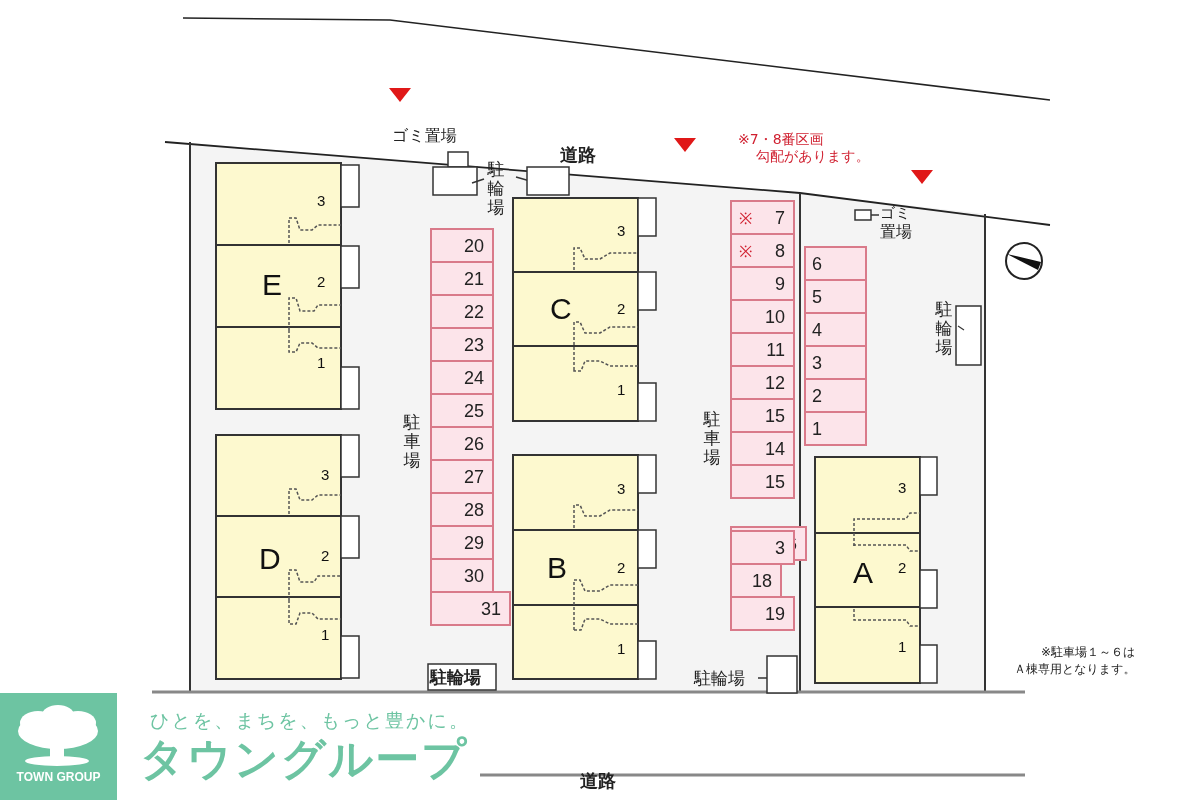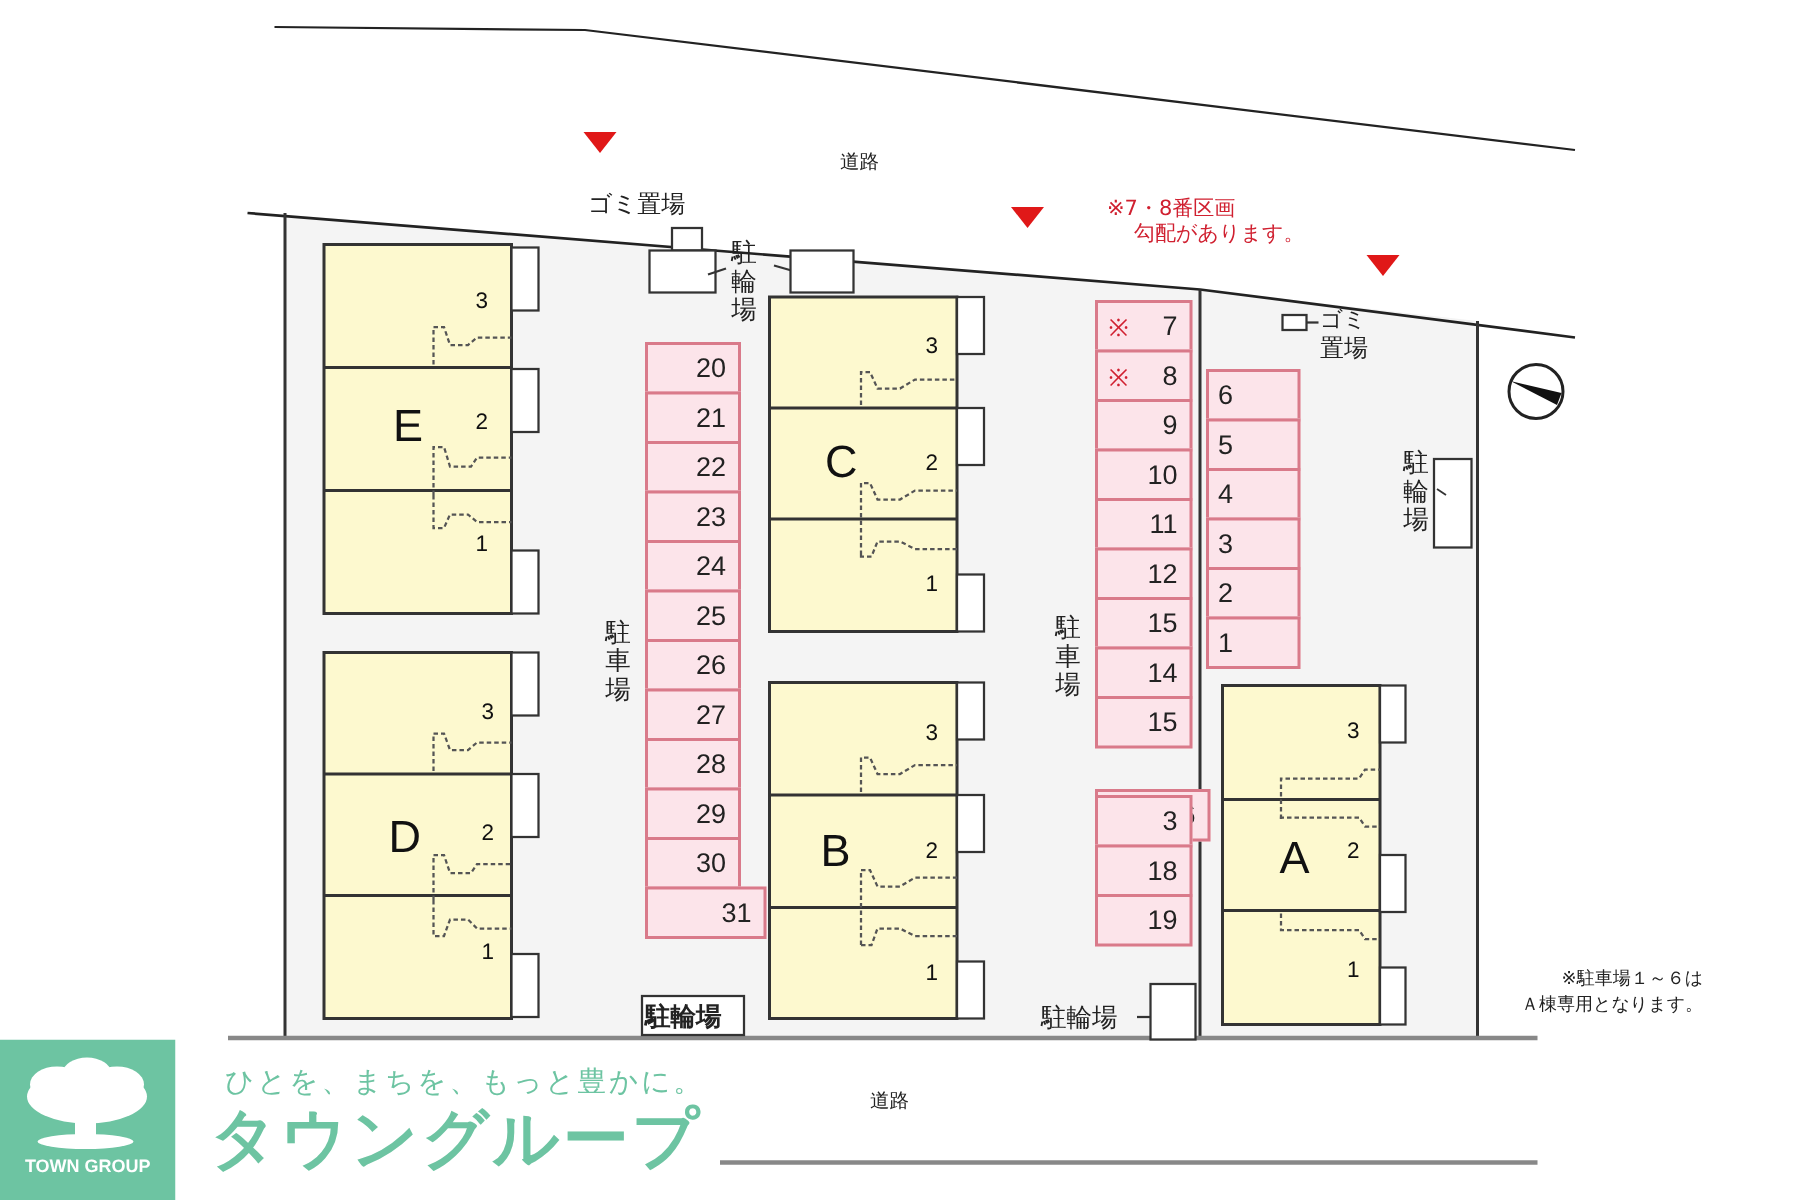--- a/index.html
+++ b/index.html
@@ -1,21 +1,21 @@
 <!DOCTYPE html>
 <html><head>
 <meta charset="utf-8">
 <style>
   html, body { margin:0; padding:0; background:#ffffff; }
   body { width:1200px; height:800px; position:relative; overflow:hidden;
          font-family:"DejaVu Sans", sans-serif; }
   #plan { position:absolute; left:0; top:0; }
   .lbl { position:absolute; color:#222; font-family:"DejaVu Sans", sans-serif; white-space:nowrap; }
   .vlbl { position:absolute; color:#222; font-size:17px; line-height:19px; width:18px; text-align:center; font-family:"DejaVu Sans", sans-serif; }
-  .road { font-size:13px; font-weight:normal; }
+  .road { font-size:18px; font-weight:bold;margin-top:44px; }
   .note-red { color:#d02030; font-size:14px; line-height:17px; }
   .bldg-letter { position:absolute; font-size:30px; color:#111; font-family:"Liberation Sans", sans-serif; }
   .unit-num { position:absolute; font-size:15px; color:#111; font-family:"Liberation Sans", sans-serif; }
   .pk { position:absolute; background:#fce4ea; border:2px solid #d97a8a; box-sizing:border-box;
         font-family:"Liberation Sans", sans-serif; font-size:18px; color:#222; }
   .pk .num { position:absolute; right:8px; top:50%; transform:translateY(-50%); }
   .pk.left .num { left:6px; right:auto; }
   .pk .mark { position:absolute; left:7px; top:50%; transform:translateY(-50%); color:#d02030; font-size:16px; }
   .logo-box { position:absolute; left:0; top:693px; width:117px; height:107px; background:#6dc4a2; }
   .logo-text { position:absolute; left:0; width:117px; bottom:10px; text-align:center; color:#fff;
@@ -261,21 +261,21 @@
     </div>
     <div class="pk " style="left: 730px; top: 464px; width: 65px; height: 35px;">
       <span class="num">15</span>
     </div>
     <div class="pk " style="left: 730px; top: 486px; width: 77px; height: 35px; margin-top: 40px;">
       <span class="num">16</span>
     </div>
     <div class="pk " style="left: 730px; top: 530px; width: 65px; height: 35px;">
       <span class="num">3</span>
     </div>
-    <div class="pk " style="left: 730px; top: 563px; width: 65px; height: 35px;">
+    <div class="pk " style="left: 730px; top: 563px; width: 52px; height: 35px;">
       <span class="num">18</span>
     </div>
     <div class="pk " style="left: 730px; top: 596px; width: 65px; height: 35px;">
       <span class="num">19</span>
     </div>
   </div>
 
 <div id="pk-right">
     <div class="pk left" style="left: 804px; top: 246px; width: 63px; height: 35px;">
       <span class="num">6</span>

